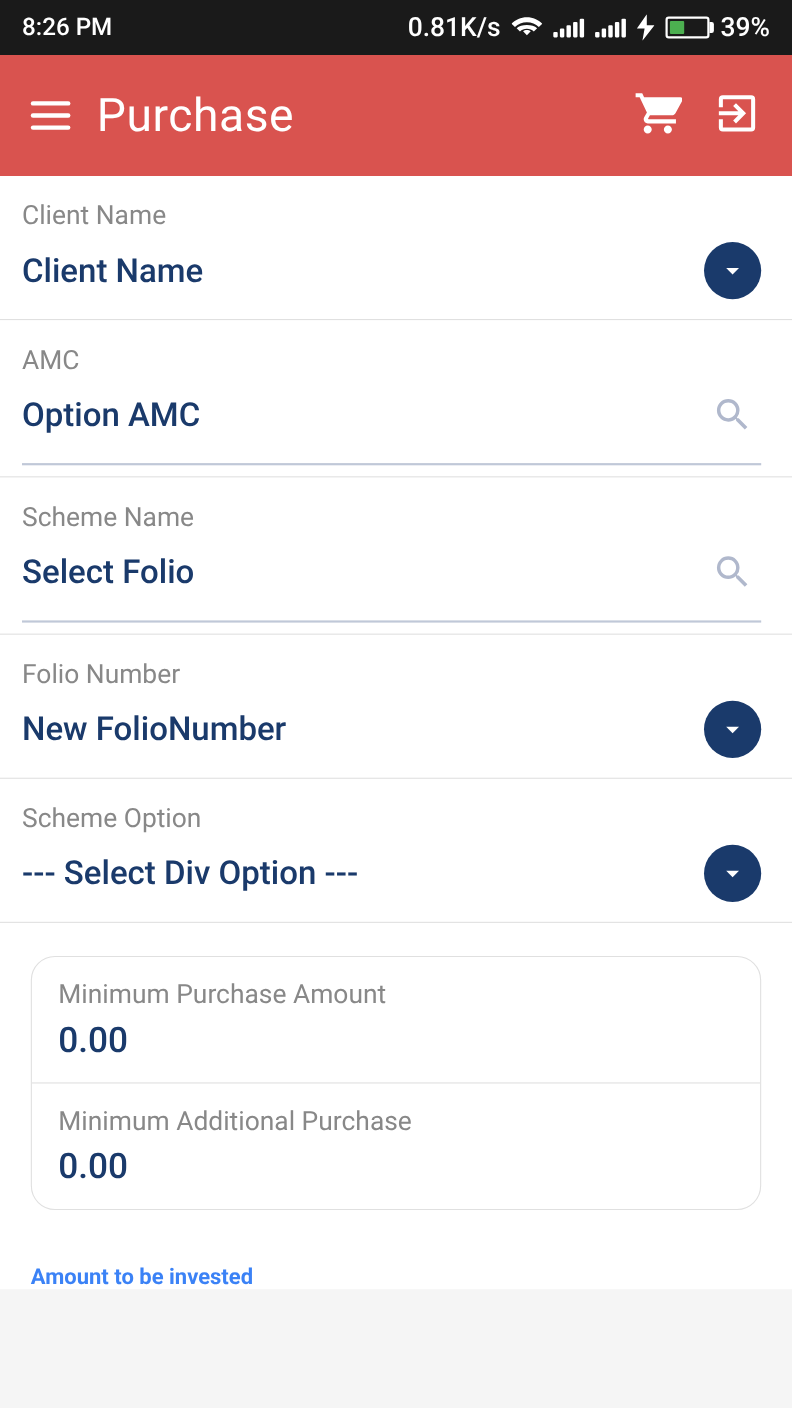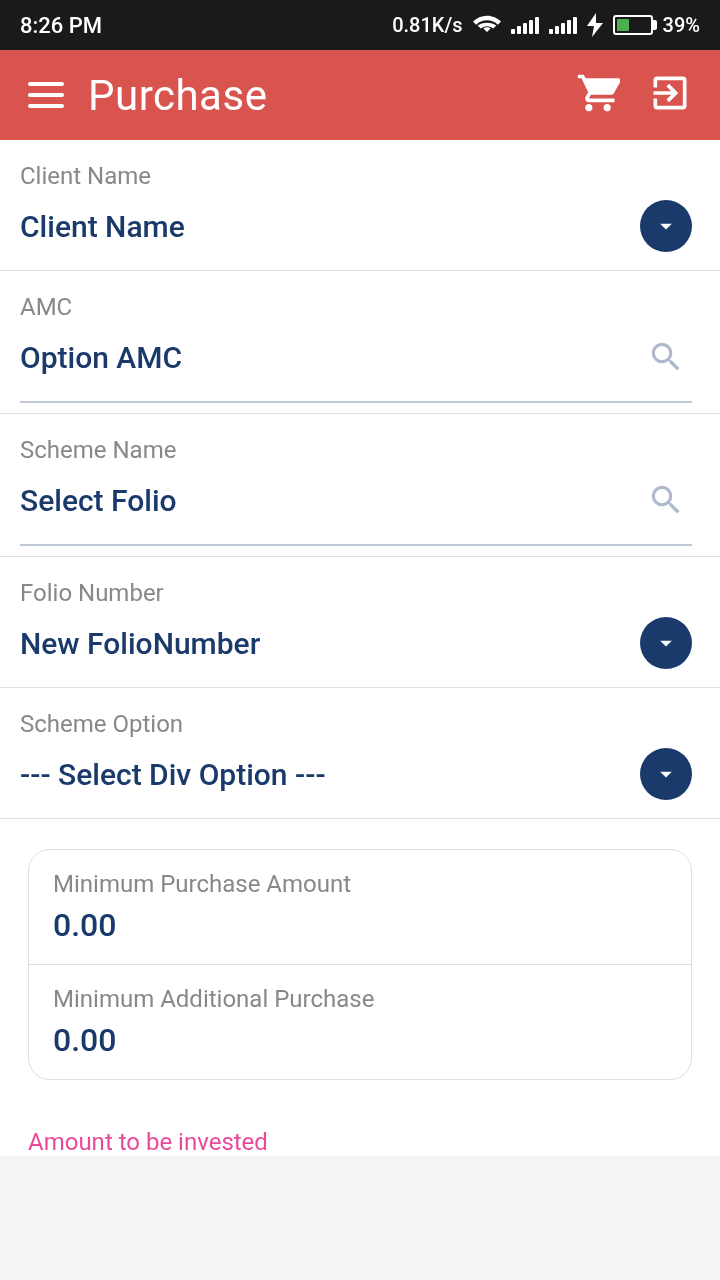--- a/index.html
+++ b/index.html
@@ -21,21 +21,21 @@
       justify-content: space-between;
       padding: 16px 20px;
       color: white;
       font-size: 22px;
       font-weight: 500;
     }
     .status-right {
       display: flex;
       align-items: center;
       gap: 10px;
-      font-size: 20px;
+      font-size: 24px;
     }
     .signal-bars {
       display: flex;
       align-items: flex-end;
       gap: 2px;
       height: 18px;
     }
     .signal-bar {
       background: white;
       width: 4px;
@@ -65,21 +65,21 @@
     .battery-fill {
       background: #4caf50;
       height: 100%;
       width: 39%;
       border-radius: 1px;
     }
 
     
     .app-bar {
       background: #d9534f;
-      height: 90px;
+      height: 110px;
       display: flex;
       align-items: center;
       justify-content: space-between;
       padding: 0 28px;
     }
     .app-bar-title {
       color: white;
       font-size: 42px;
       font-weight: 400;
       letter-spacing: 0.5px;
@@ -198,22 +198,23 @@
       font-size: 32px;
       color: #1a3a6b;
       font-weight: 500;
     }
 
     
     .amount-section {
       padding: 18px 28px 0 28px;
     }
     .amount-label {
-      font-size: 24px;
-      color: #ec4899;
+      font-size: 20px;
+      color: #3b82f6;
+      font-weight: bold;
     }
   </style>
 </head>
 <body>
 
 <div class="status-bar">
   <span>8:26 PM</span>
   <div class="status-right">
     <span>0.81K/s</span>
 

